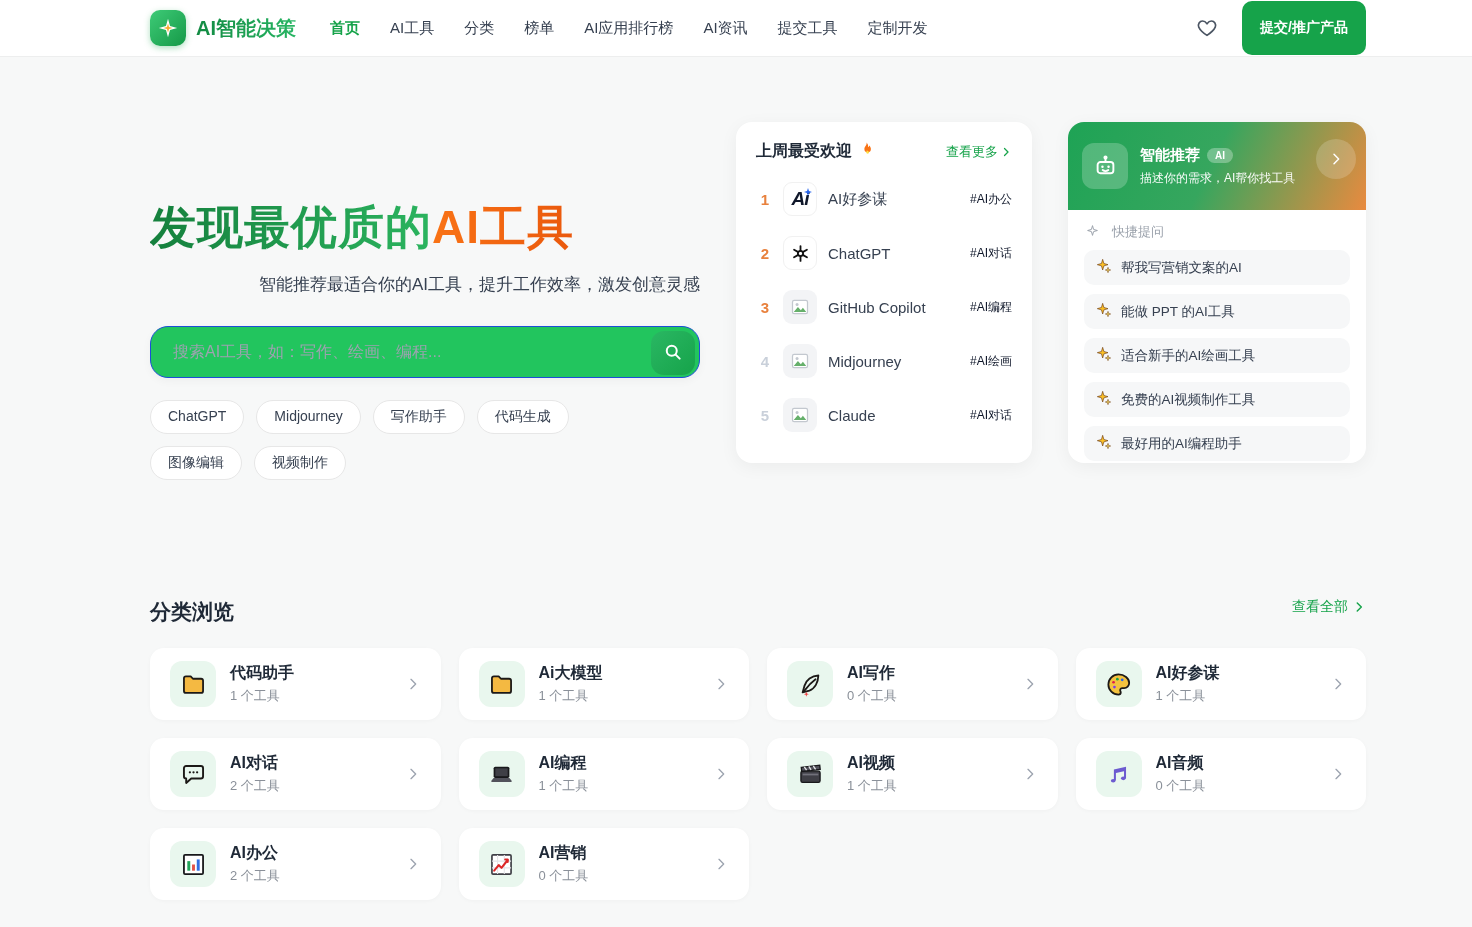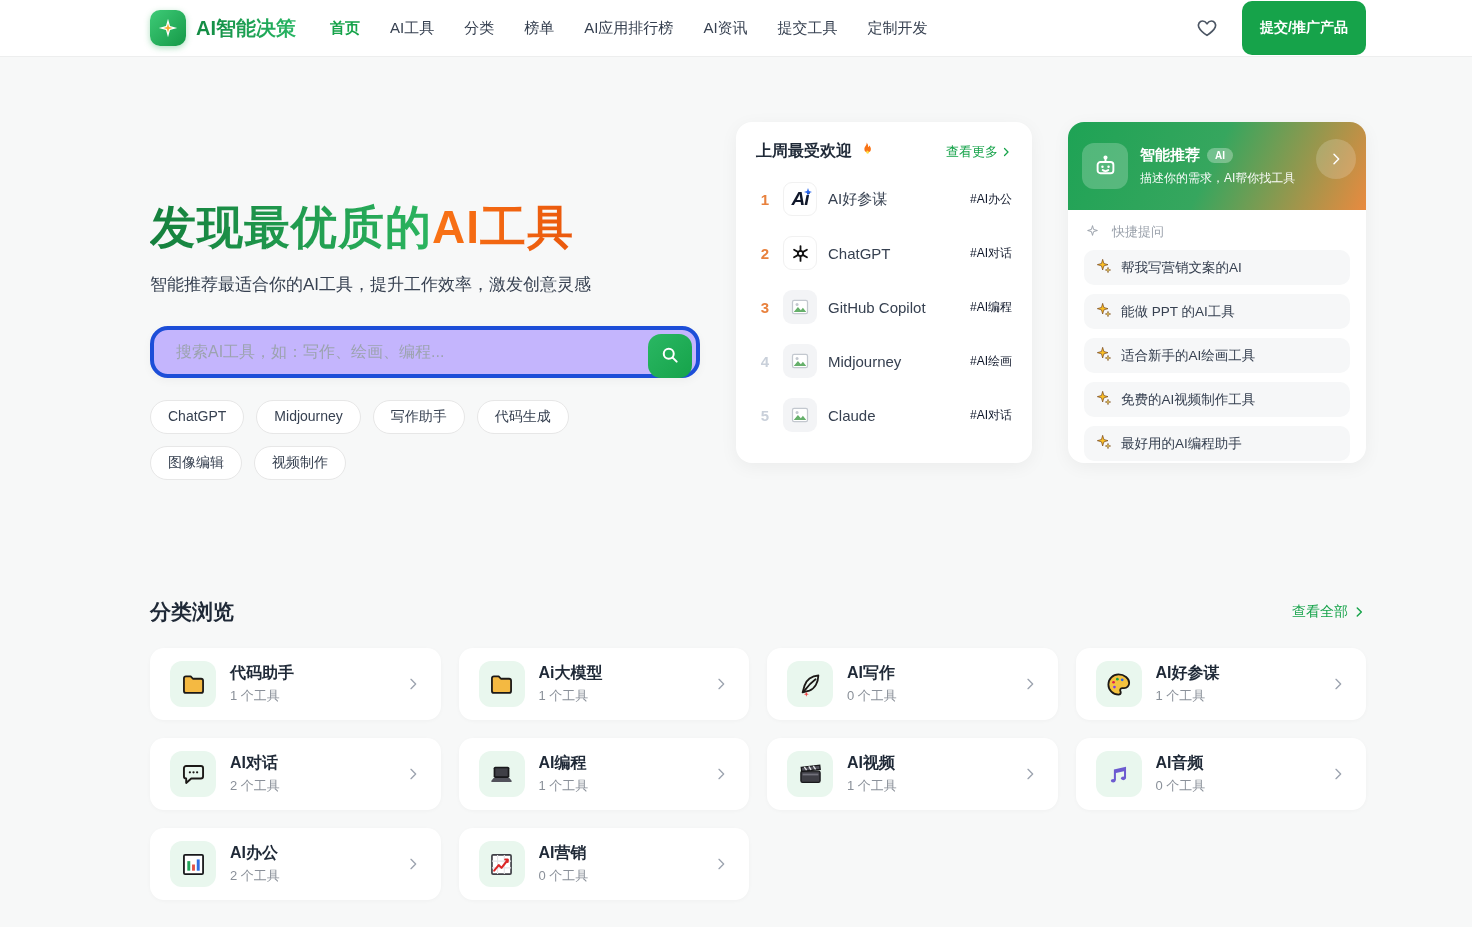--- a/index.html
+++ b/index.html
@@ -42,24 +42,24 @@
   .hero-left { width:550px; flex:none; padding-top:78px; }
   .hero-title { font-size:46px; font-weight:700; line-height:1.2; letter-spacing:1px; }
   .t-green {
     background:linear-gradient(90deg,#15803d,#2bb45f);
     -webkit-background-clip:text; background-clip:text; color:transparent;
   }
   .t-orange {
     background:linear-gradient(90deg,#f97316,#ea580c);
     -webkit-background-clip:text; background-clip:text; color:transparent;
   }
-  .hero-sub { margin-top:18px; font-size:17px; color:#374151; }
+  .hero-sub { margin-top:18px; font-size:17px; color:#374151;text-align:right; }
   .search-wrap {
-    margin-top:30px; position:relative; height:52px; background:#c4b5fd;
-    border:4px solid #1d4ed8; border-radius:18px;
+    margin-top:30px; position:relative; height:52px; background:#22c55e;
+    border:1px solid #1d4ed8; border-radius:18px;
     box-shadow:0 3px 10px rgba(0,0,0,.04);
   }
   .search-input {
     width:100%; height:100%; border:none; outline:none; background:transparent;
     padding:0 64px 0 22px; font-size:16px; color:#374151; font-family:inherit;
   }
   .search-input::placeholder { color:#9ca3af; }
   .search-btn {
     position:absolute; right:4px; top:4px; width:44px; height:44px;
     border:none; border-radius:13px; cursor:pointer;
@@ -122,21 +122,21 @@
   }
   .rec-body { padding:13px 16px; }
   .quick-label { display:flex; align-items:center; gap:13px; font-size:13px; color:#9aa1ab; padding-left:2px; }
   .q-row {
     margin-top:9px; background:#f6f7f8; border-radius:10px; padding:8px 12px;
     display:flex; align-items:center; gap:9px; font-size:13.5px; color:#374151; cursor:pointer;
   }
 
   
   .cat-section { margin-top:118px; }
-  .cat-head { display:flex; align-items:center; justify-content:space-between; }
+  .cat-head { display:flex; align-items:flex-start; justify-content:space-between; }
   .cat-title { font-size:21px; font-weight:800; color:#1f2937; }
   .cat-head .link-green { font-size:14px; gap:4px;font-family:Liberation Serif, serif; }
   .cat-head .link-green svg { width:14px; height:14px; }
   .cat-grid {
     margin-top:22px; display:grid; grid-template-columns:repeat(4,1fr);
     gap:18px;
   }
   .cat-card {
     background:#fff; border-radius:14px; padding:13px 20px; height:72px;
     display:flex; align-items:center; cursor:pointer;

